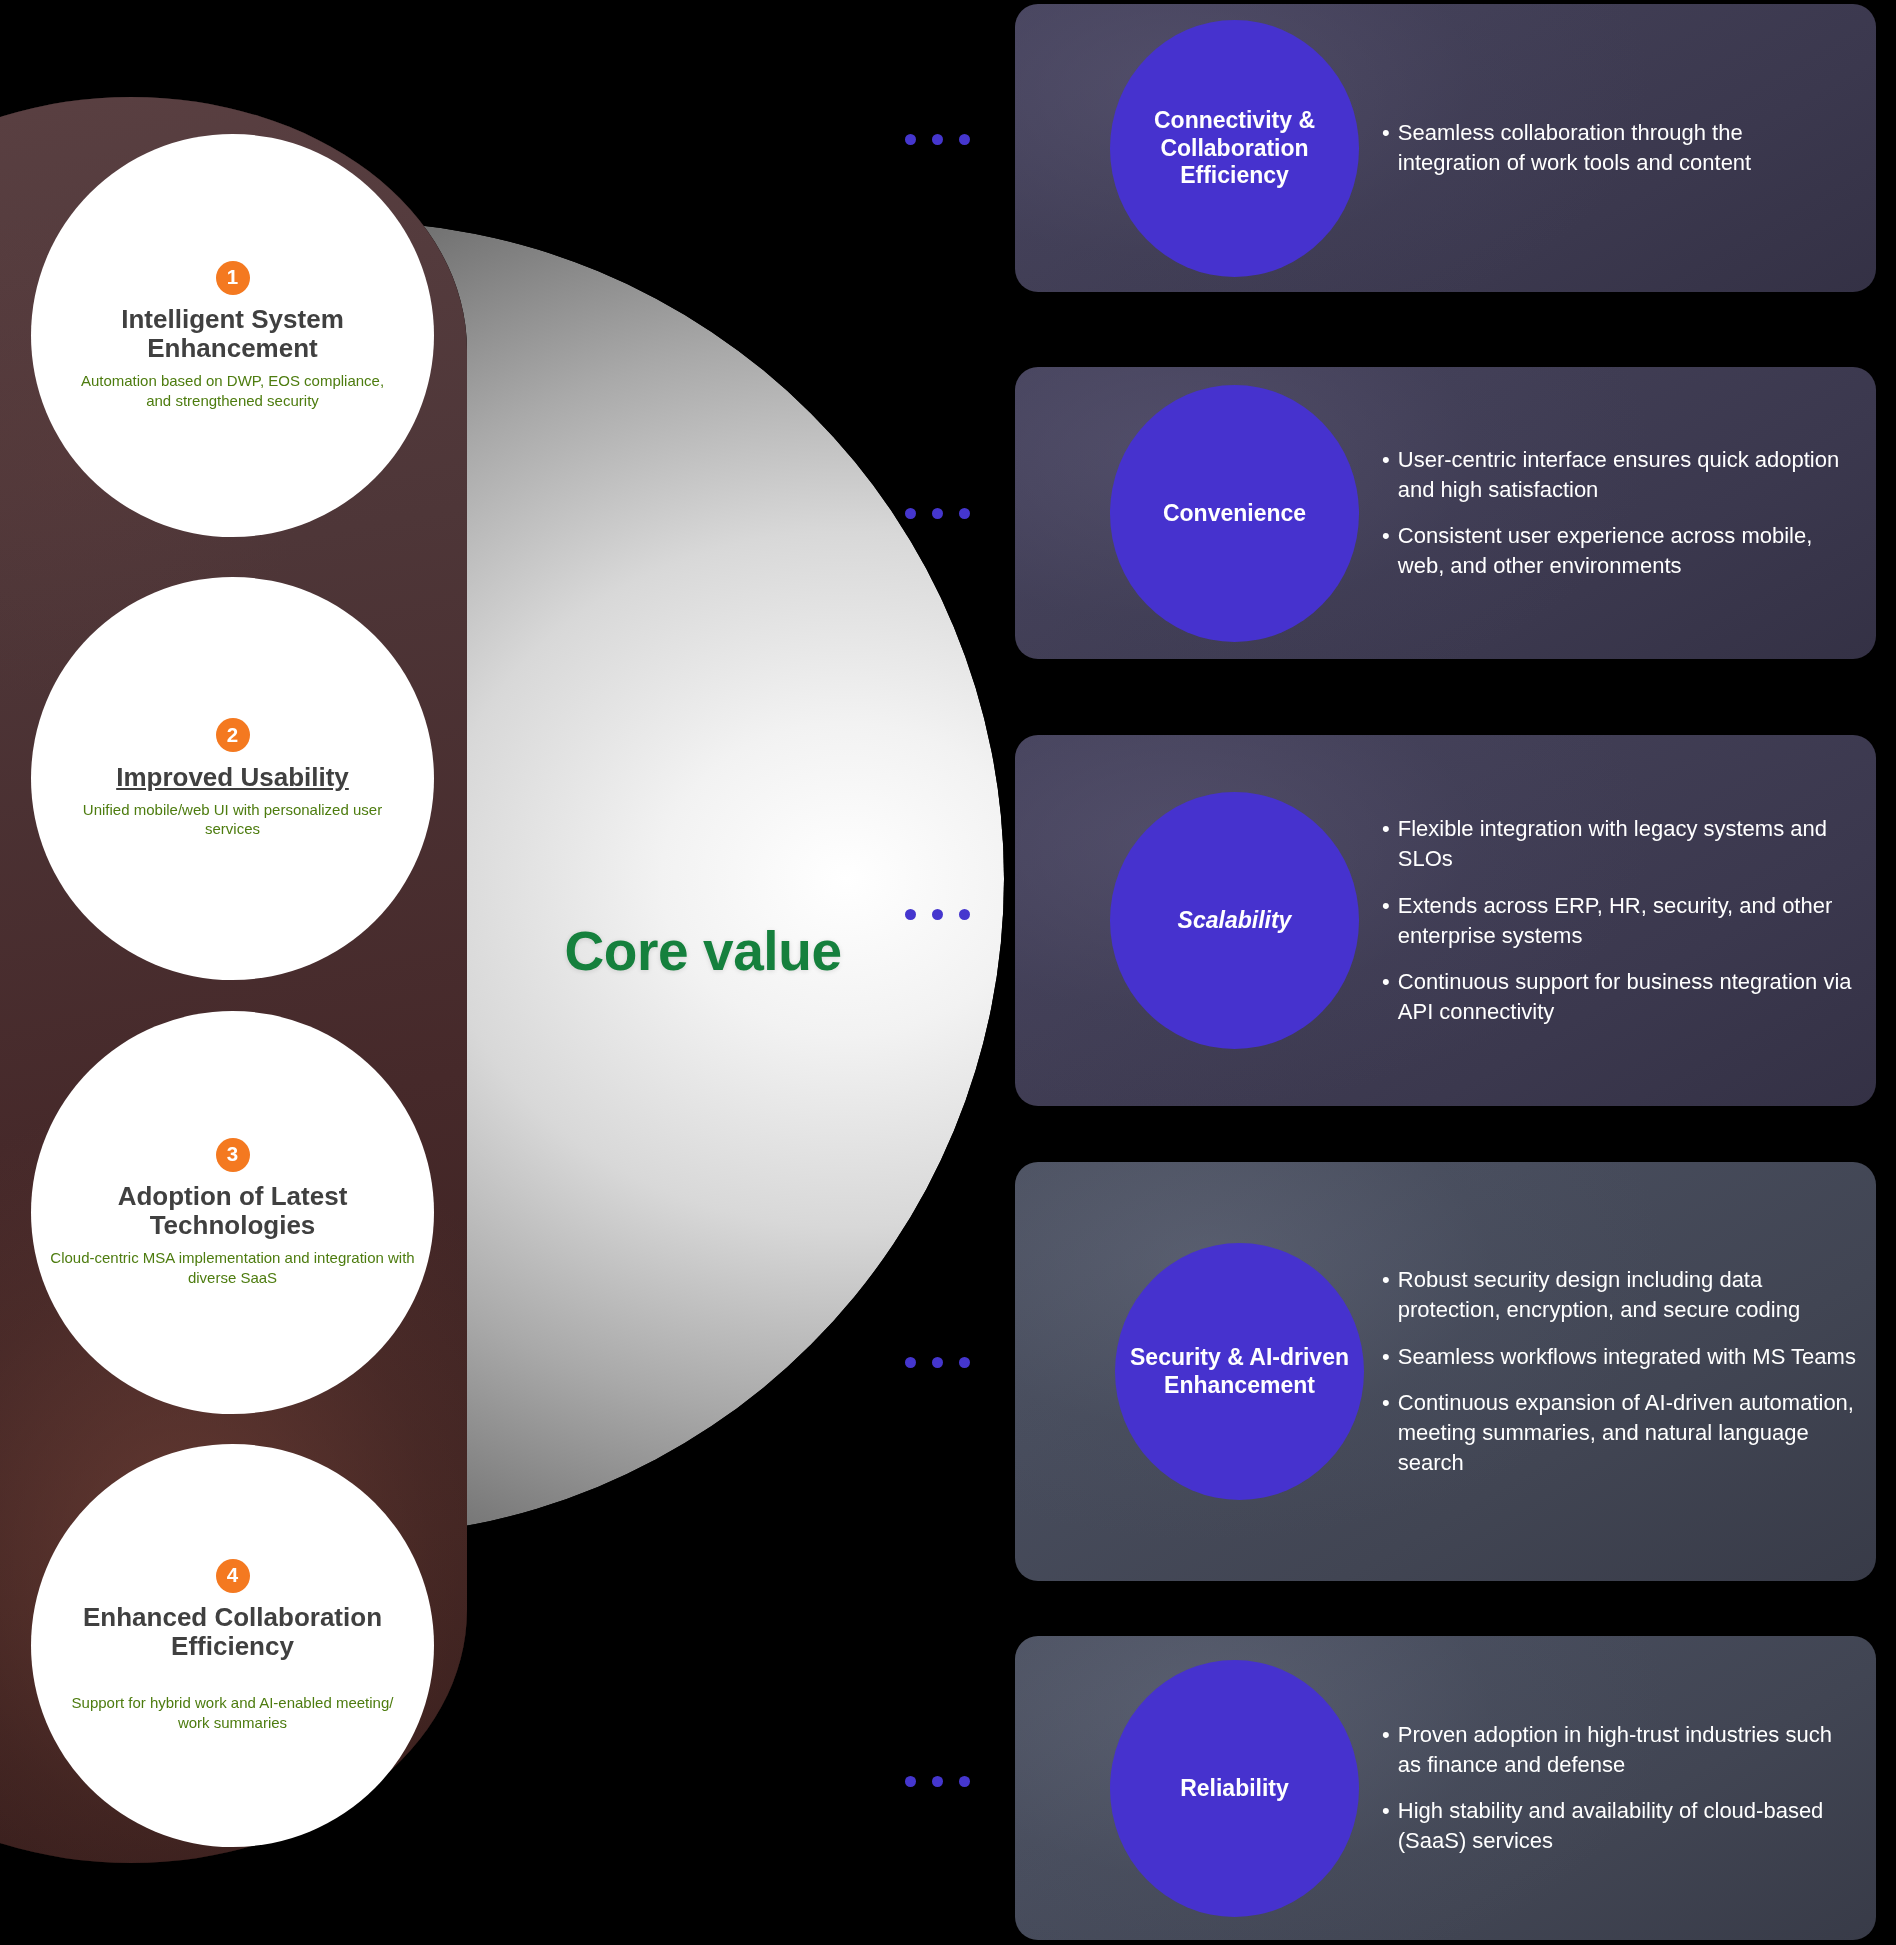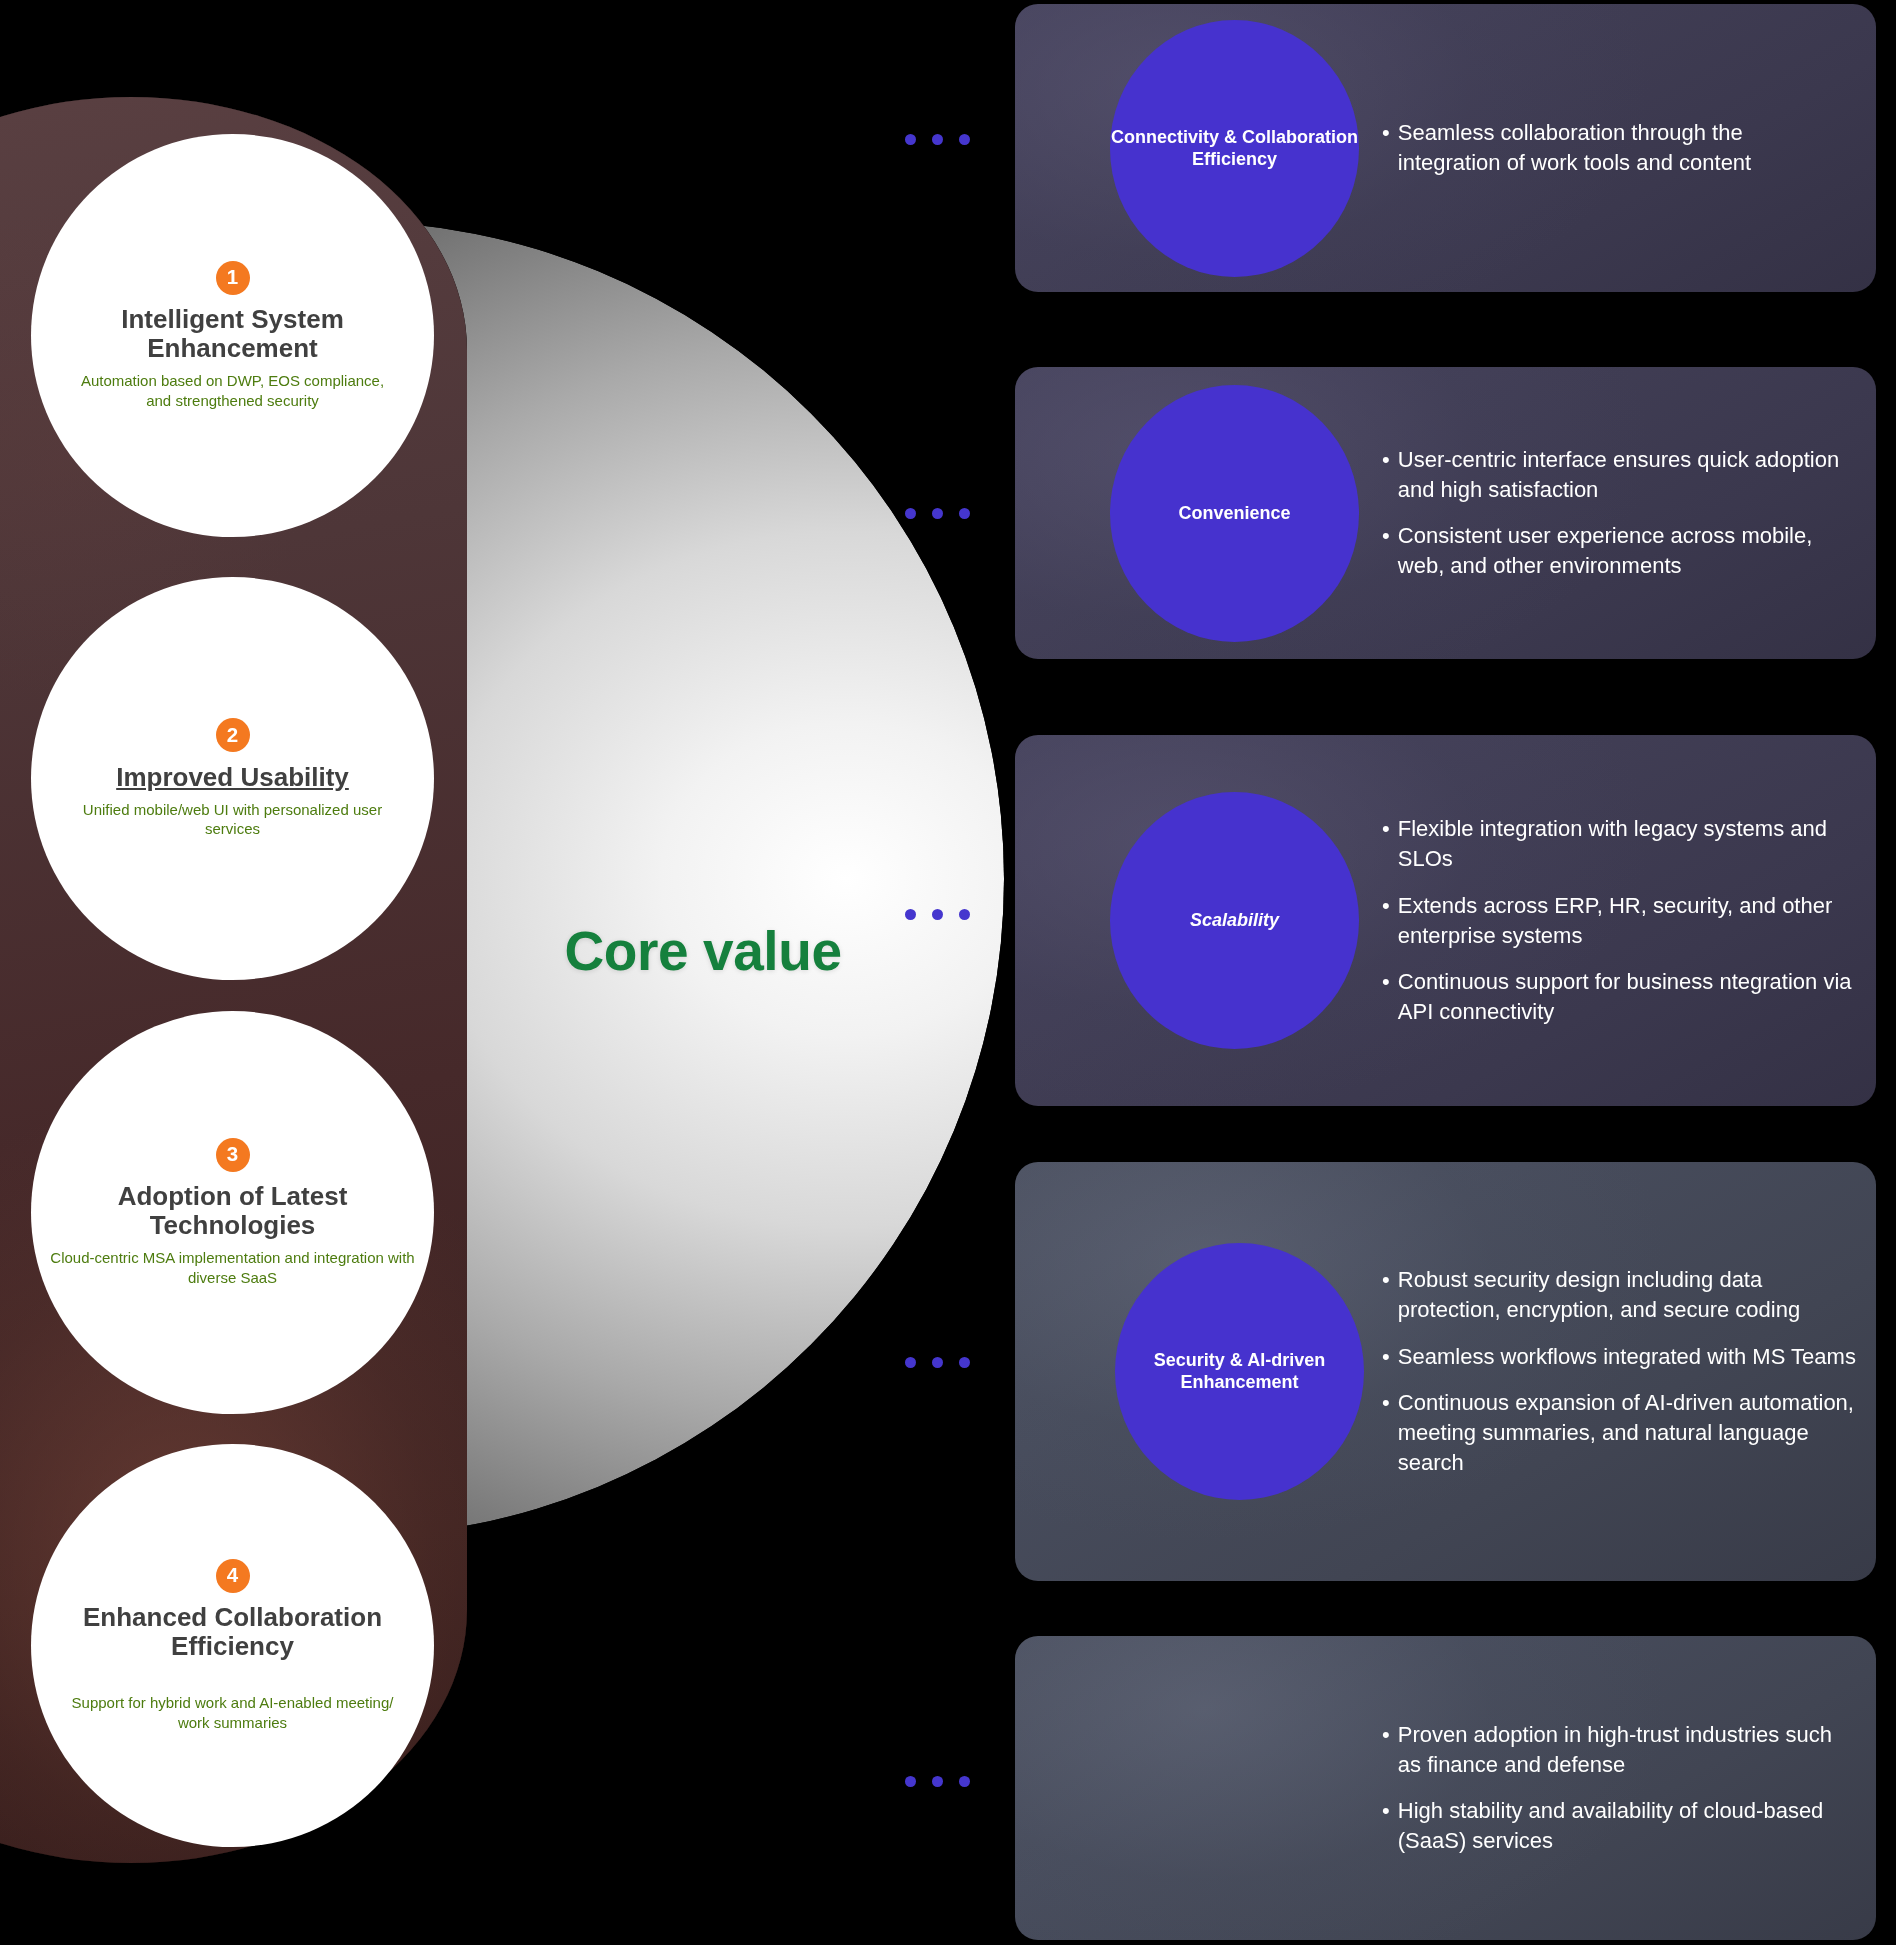--- a/index.html
+++ b/index.html
@@ -146,21 +146,21 @@
     background:
       radial-gradient(ellipse 593px 356px at 22% 24%, rgba(104,110,128,0.50) 0%, rgba(78,84,100,0.24) 48%, rgba(58,62,76,0) 78%),
       linear-gradient(150deg,#4d5262 0%,#474c5c 32%,#414553 66%,#383b48 100%);
   }
   .pill{
     position:absolute;
     border-radius:50%;
     background:#4632CE;
     color:#ffffff;
     font-weight:700;
-    font-size:18px;
+    font-size:23px;
     line-height:1.20;
     display:flex;align-items:center;justify-content:center;
     text-align:center;
     box-sizing:border-box;
   }
   .bullets{
     position:relative;
     color:#ffffff;
     font-size:22px;
     line-height:1.36;
@@ -327,20 +327,21 @@
           <span class="tx">Seamless workflows integrated with MS Teams</span>
         </div>
       <div class="bl">
           <span class="mk">•</span>
           <span class="tx">Continuous expansion of AI-driven automation, meeting summaries, and natural language search</span>
         </div>
     </div>
   </div>
 
   <div class="card cool" id="card-5">
+    <div class="pill">Reliability</div>
     <div class="bullets">
       <div class="bl">
           <span class="mk">•</span>
           <span class="tx">Proven adoption in high-trust industries such as finance and defense</span>
         </div>
       <div class="bl">
           <span class="mk">•</span>
           <span class="tx">High stability and availability of cloud-based (SaaS) services</span>
         </div>
     </div>

